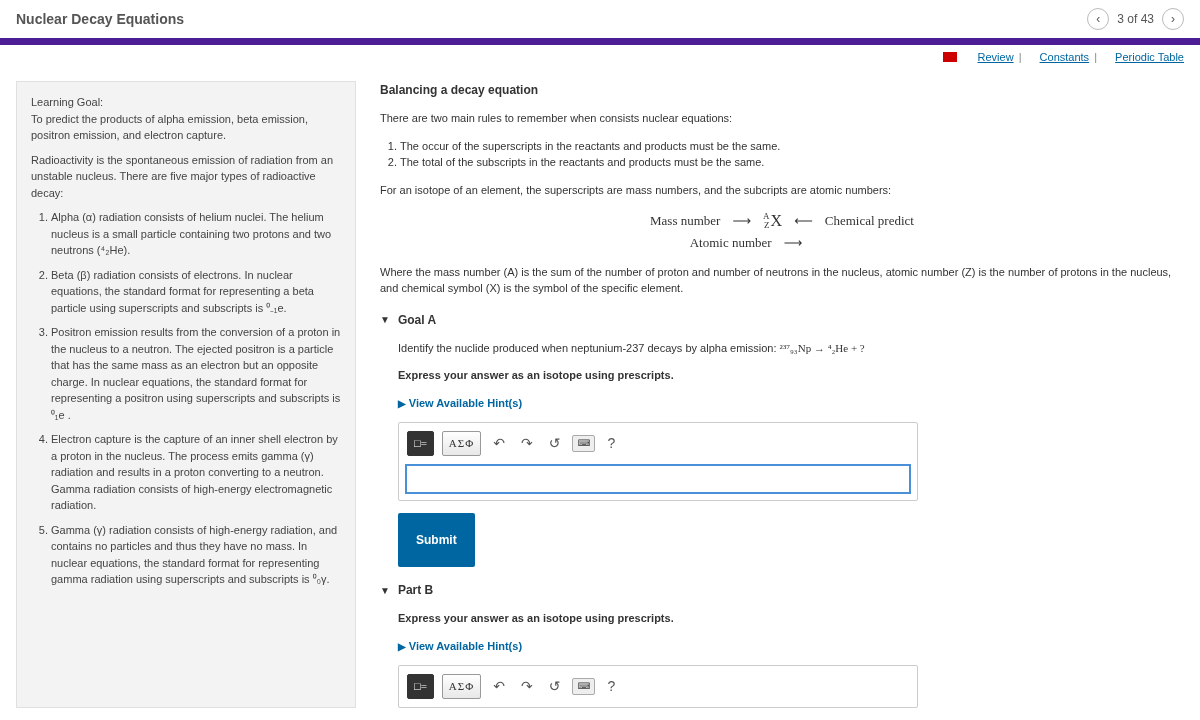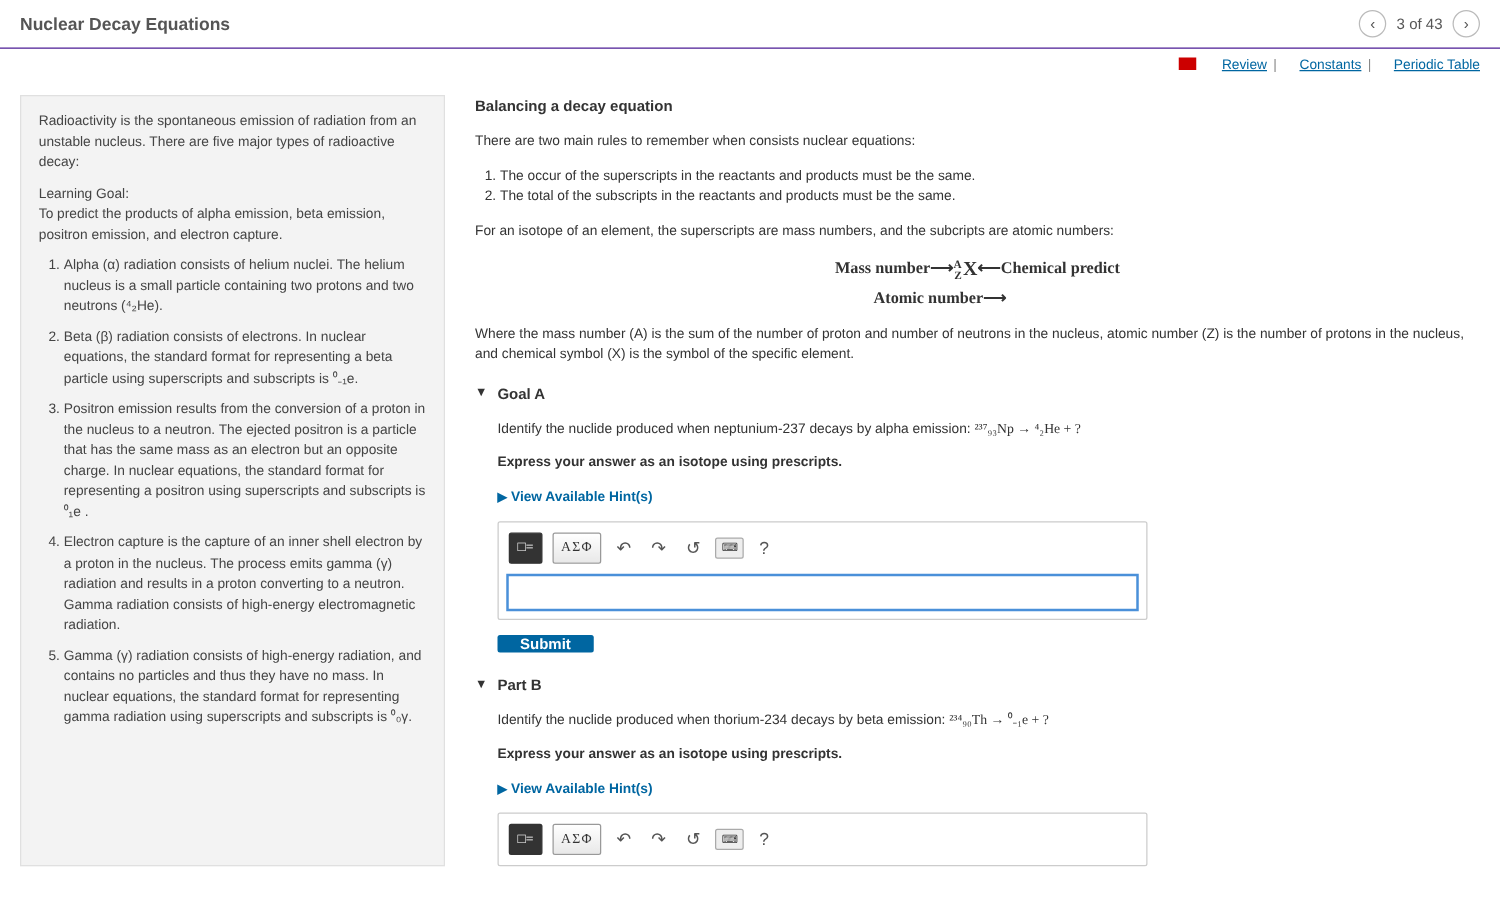--- a/index.html
+++ b/index.html
@@ -8,21 +8,21 @@
     font-family: Arial, Helvetica, sans-serif;
     font-size: 12px;
     color: #333;
     background: #fff;
   }
   .header {
     display: flex;
     justify-content: space-between;
     align-items: center;
     padding: 8px 16px;
-    border-bottom: 1px solid #4c1d95;
+    border-bottom: 7px solid #4c1d95;
   }
   .title {
     font-weight: bold;
     font-size: 14px;
     color: #555;
   }
   .pager {
     display: flex;
     align-items: center;
     gap: 8px;
@@ -72,21 +72,21 @@
     line-height: 1.5;
   }
   .right h4 { font-size: 12px; margin: 0 0 6px 0; font-weight: bold; }
   .right ol.rules { margin: 4px 0 10px 20px; padding:0;}
   .notation {
     font-family: "Times New Roman", serif;
     font-size: 13px;
     margin: 6px 0 10px 0;
     text-align:center;
   }
-  .notation .row { display:flex; justify-content:center; gap:0;font-weight:bold;}
+  .notation .row { display:flex; justify-content:center; align-items:center; gap:12px;}
   .part-head {
     display: flex;
     align-items: center;
     gap: 8px;
     font-weight: bold;
     font-size: 12px;
     margin: 14px 0 10px 0;
     cursor: pointer;
   }
   .tri { font-size: 10px; }
@@ -125,21 +125,21 @@
     border: 2px solid #4a90d9;
     height: 30px;
     margin-top: 6px;
     background:#fff;
   }
   .chk-line { margin-top:8px; display:flex; align-items:center; gap:6px; font-size:11px; color:#555;}
   .submit {
     background: #0066a1;
     color: #fff;
     border: none;
-    padding: 0 18px;
+    padding: 20px 18px;
     font-weight: bold;
     font-size: 12px;
     margin-top: 12px;
     cursor: pointer;
     border-radius: 2px;
   }
   .serif { font-family:"Times New Roman",serif; }
   .nuc { display:inline-flex; flex-direction:column; align-items:flex-end; font-size:9px; line-height:1; vertical-align:middle; margin-right:1px;}
 </style>
 </head>
@@ -158,23 +158,23 @@
   <span class="flag"></span>
   <a>Review</a>
   <span class="sep">|</span>
   <a>Constants</a>
   <span class="sep">|</span>
   <a>Periodic Table</a>
 </div>
 
 <div class="content">
   <div class="left">
-    <p>Radioactivity is the spontaneous emission of radiation from an unstable nucleus. There are five major types of radioactive decay:</p>
     <p><span class="lg">Learning Goal:</span><br>
     <span>To predict the products of alpha emission, beta emission, positron emission, and electron capture.</span></p>
+    <p>Radioactivity is the spontaneous emission of radiation from an unstable nucleus. There are five major types of radioactive decay:</p>
     <ol>
       <li>Alpha (α) radiation consists of helium nuclei. The helium nucleus is a small particle containing two protons and two neutrons (⁴₂He).</li>
       <li>Beta (β) radiation consists of electrons. In nuclear equations, the standard format for representing a beta particle using superscripts and subscripts is ⁰₋₁e.</li>
       <li>Positron emission results from the conversion of a proton in the nucleus to a neutron. The ejected positron is a particle that has the same mass as an electron but an opposite charge. In nuclear equations, the standard format for representing a positron using superscripts and subscripts is ⁰₁e .</li>
       <li>Electron capture is the capture of an inner shell electron by a proton in the nucleus. The process emits gamma (γ) radiation and results in a proton converting to a neutron. Gamma radiation consists of high-energy electromagnetic radiation.</li>
       <li>Gamma (γ) radiation consists of high-energy radiation, and contains no particles and thus they have no mass. In nuclear equations, the standard format for representing gamma radiation using superscripts and subscripts is ⁰₀γ.</li>
     </ol>
   </div>
 
   <div class="right">
@@ -234,24 +234,20 @@
         <div class="input-line"></div>
       </div>
       <button class="submit">Submit</button>
     </div>
 
     <div class="part-head">
       <span class="tri">▼</span>
       <span>Part B</span>
     </div>
     <div class="part-body">
-      <p>
-        <span>Identify the nuclide produced when thorium-234 decays by beta emission:</span>
-        <span class="serif">²³⁴₉₀Th → ⁰₋₁e + ?</span>
-      </p>
       <p><b>Express your answer as an isotope using prescripts.</b></p>
       <p class="hintlink"><span class="tri">▶</span> <span>View Available Hint(s)</span></p>
 
       <div class="answer-box">
         <div class="toolbar">
           <span class="tbtn dark">□=</span>
           <span class="tbtn greek">ΑΣΦ</span>
           <span class="ticon">↶</span>
           <span class="ticon">↷</span>
           <span class="ticon">↺</span>

